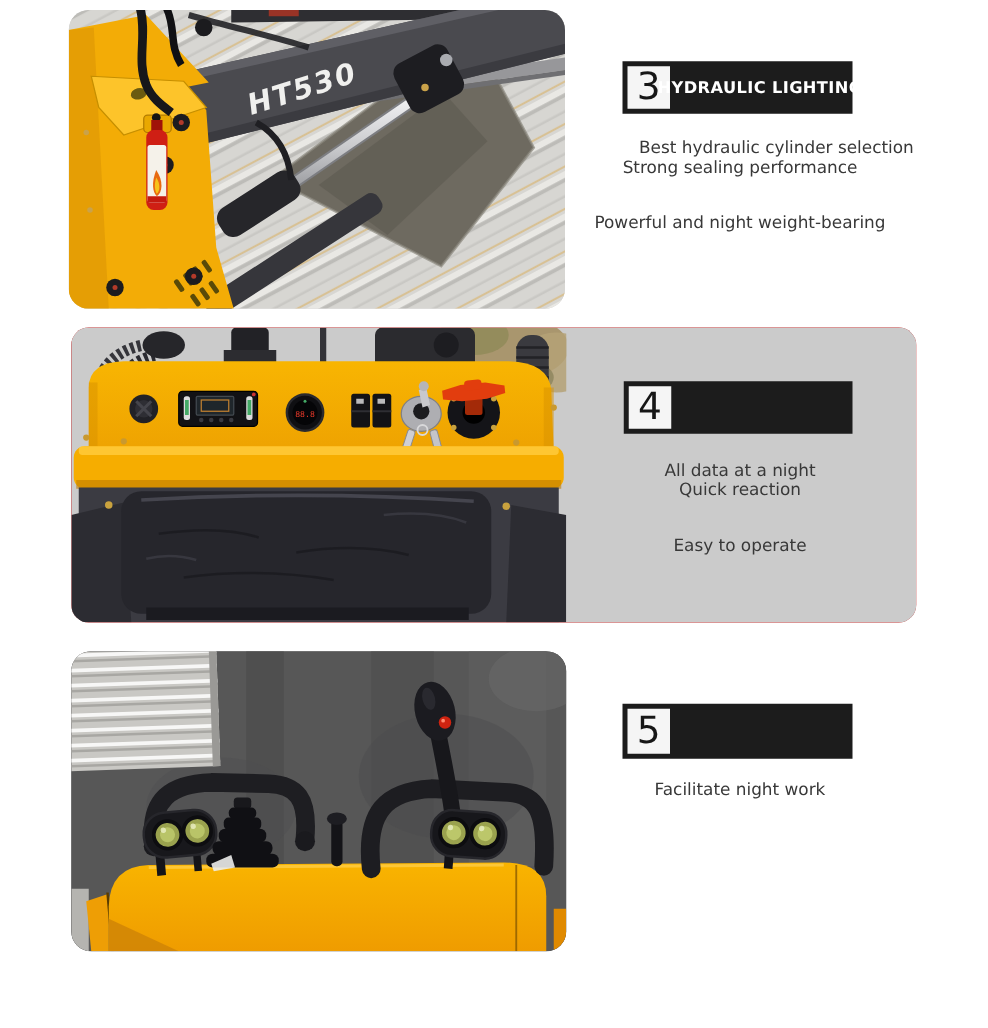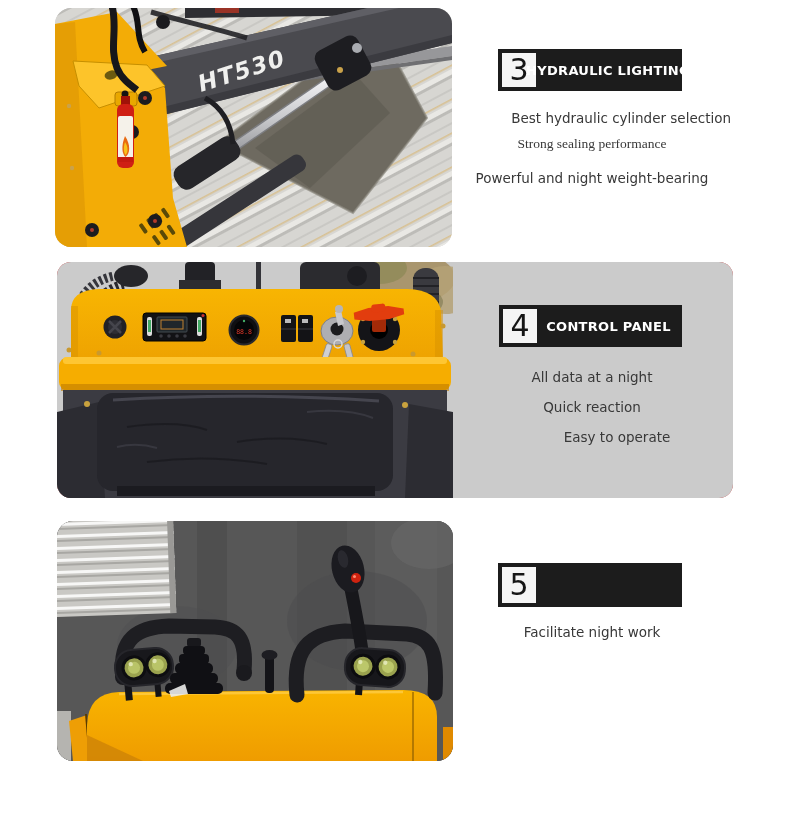--- a/index.html
+++ b/index.html
@@ -9,22 +9,22 @@
   #panel4{left:57px;top:262px;width:676px;height:236px;border-radius:14px;background:#b91c1c;}
   #photo3{left:57px;top:521px;width:396px;height:240px;border-radius:16px;background:#575757;}
   svg{display:block;}
   .badge{position:absolute;height:42px;background:#1c1c1c;}
   .badge .num-box{position:absolute;left:4px;top:4px;bottom:4px;width:34px;background:#f5f5f5;display:flex;align-items:center;justify-content:center;font-size:30px;line-height:1;color:#161616;}
   .badge .title{position:absolute;left:42px;right:6px;top:0;bottom:0;display:flex;align-items:center;justify-content:center;color:#ffffff;font-weight:bold;font-size:13px;letter-spacing:.3px;white-space:nowrap;}
   #badge3{left:498px;top:49px;width:184px;}
   #badge4{left:499px;top:305px;width:183px;}
   #badge5{left:498px;top:563px;width:184px;height:44px;}
   .feature-line{position:absolute;left:453px;width:278px;text-align:center;font-size:13.5px;line-height:20px;color:#383838;}
-  .s3a{top:108px;text-align:right;} .s3b{top:134px;font-family:Liberation Serif, serif;} .s3c{top:168px;}
-  .s4a{top:367px;} .s4b{top:397px;} .s4c{top:427px;margin-left:25px;}
+  .s3a{top:108px;text-align:right;} .s3b{top:124px;} .s3c{top:168px;}
+  .s4a{top:367px;} .s4b{top:382px;} .s4c{top:427px;}
   .s5a{top:622px;}
 </style>
 </head>
 <body>
 
 <div class="photo" id="photo1">
   <svg width="397" height="239" viewBox="0 0 397 239">
     <defs>
       <pattern id="roof" width="30" height="30" patternUnits="userSpaceOnUse" patternTransform="rotate(-28)">
         <rect width="30" height="30" fill="#d7d6d2"></rect>
@@ -246,21 +246,20 @@
         <path d="M70,165 Q120,158 150,168 M180,180 Q230,172 270,182 M90,200 Q150,192 210,202" stroke="#1a1a1f" stroke-width="2" fill="none" opacity=".8"></path>
         <path d="M250,150 Q290,146 316,156 M60,185 Q80,180 100,186" stroke="#3f3f47" stroke-width="2" fill="none" opacity=".7"></path>
         <rect x="60" y="224" width="258" height="10" fill="#1b1b20"></rect>
       </g>
     </g>
   </svg>
 </div>
 
 <div class="badge" id="badge4">
   <div class="num-box">4</div>
-  <div class="title">CONTROL PANEL</div>
 </div>
 <div class="feature-line s4a">All data at a night</div>
 <div class="feature-line s4b">Quick reaction</div>
 <div class="feature-line s4c">Easy to operate</div>
 
 <div class="photo" id="photo3">
   <svg width="396" height="240" viewBox="0 0 396 240">
     <defs>
       <linearGradient id="ybody3" x1="0" y1="0" x2="0" y2="1">
         <stop offset="0" stop-color="#f9b400"></stop>

